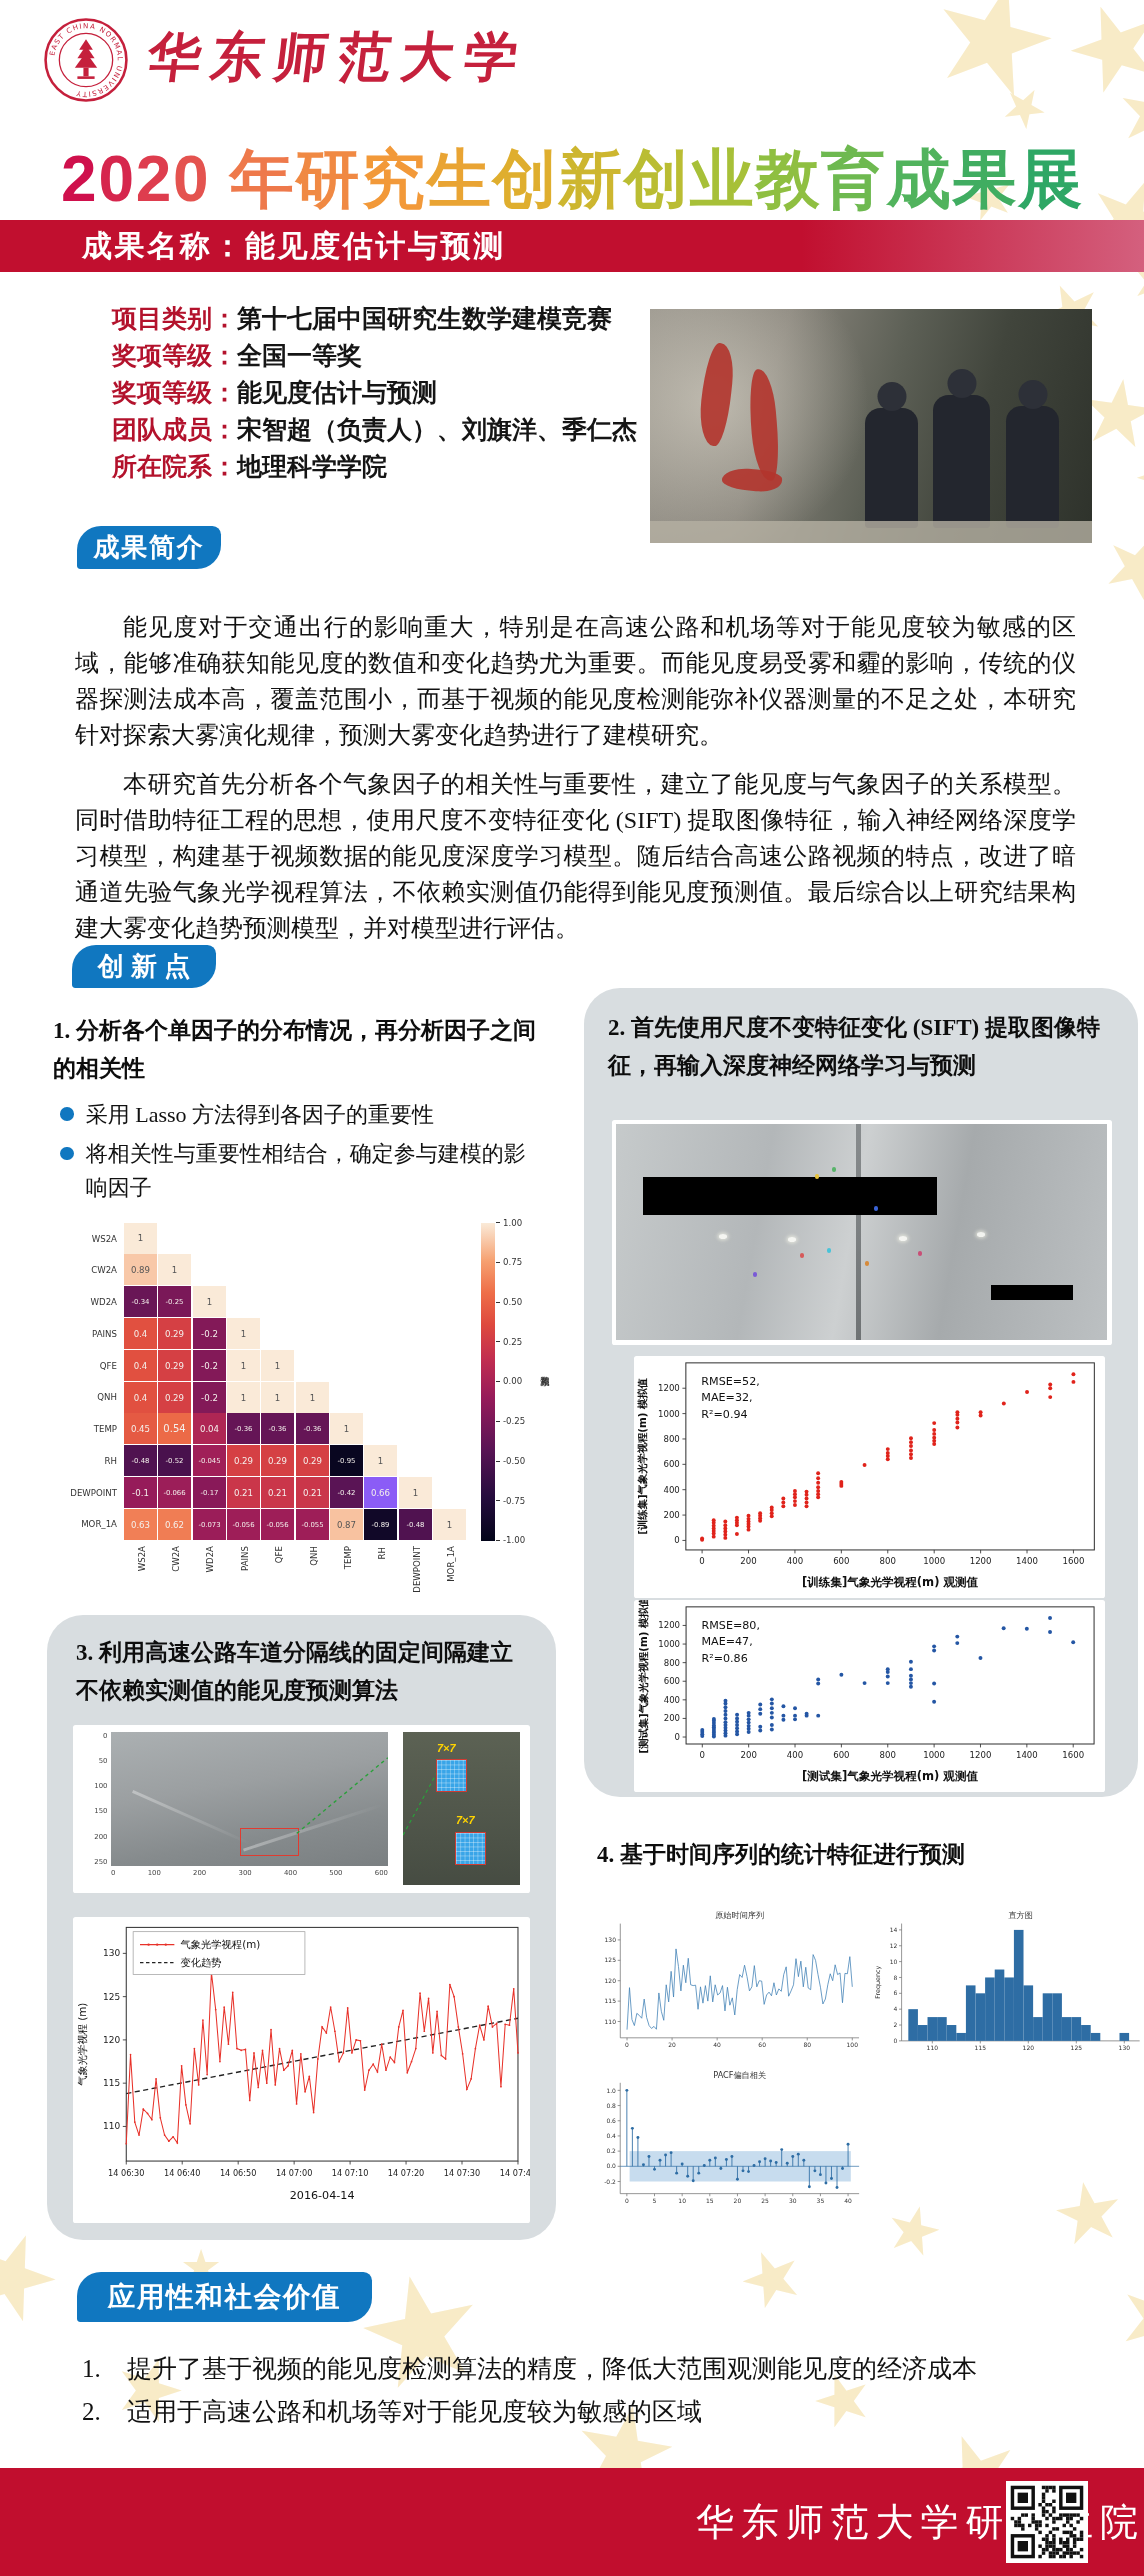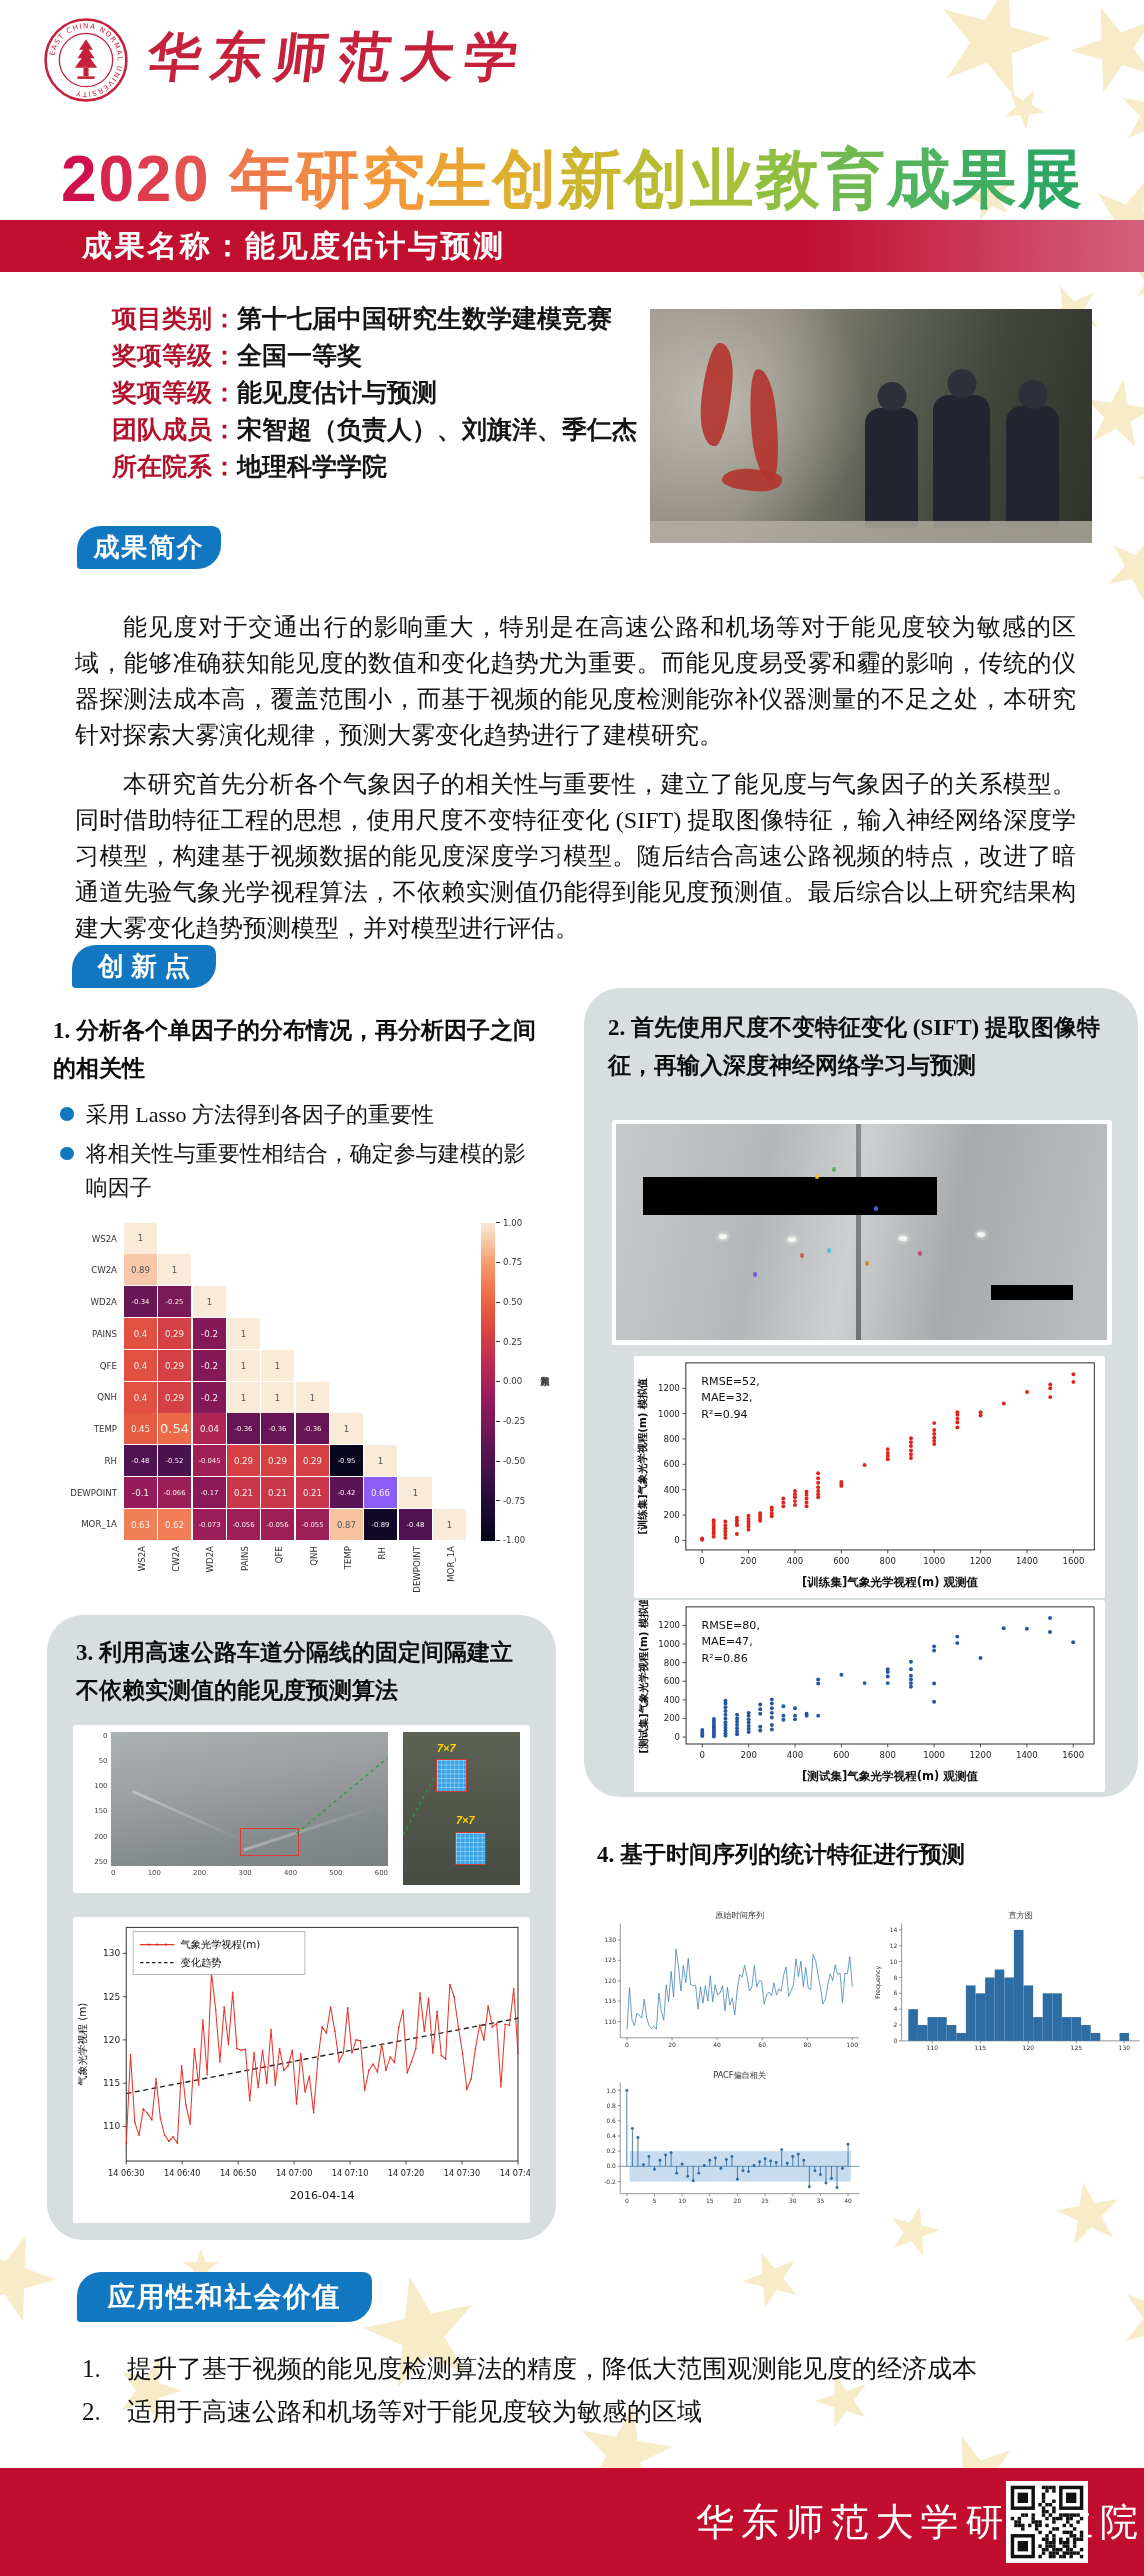--- a/index.html
+++ b/index.html
@@ -242,21 +242,21 @@
       <div class="hm-cell" style="left:74px;top:161px;width:33px;height:31px;background:rgb(225,80,64);color:#f4f0ec;font-size:8.6px">0.4</div>
       <div class="hm-cell" style="left:108px;top:161px;width:33px;height:31px;background:rgb(213,64,68);color:#f4f0ec;font-size:8.6px">0.29</div>
       <div class="hm-cell" style="left:143px;top:161px;width:33px;height:31px;background:rgb(131,25,88);color:#f4f0ec;font-size:8.6px">-0.2</div>
       <div class="hm-cell" style="left:177px;top:161px;width:33px;height:31px;background:rgb(250,234,216);color:#555;font-size:8.6px">1</div>
       <div class="hm-cell" style="left:211px;top:161px;width:33px;height:31px;background:rgb(250,234,216);color:#555;font-size:8.6px">1</div>
       <div class="hm-cell" style="left:246px;top:161px;width:33px;height:31px;background:rgb(250,234,216);color:#555;font-size:8.6px">1</div>
       <div style="position:absolute;left:259px;top:325px;width:12px;height:64px">
         <span style="writing-mode:vertical-rl;transform:rotate(180deg);font-size:8.6px;color:#333">QNH</span></div>
       <div class="hm-lab" style="left:0;top:203px;width:67px">TEMP</div>
       <div class="hm-cell" style="left:74px;top:192px;width:33px;height:31px;background:rgb(229,90,67);color:#f4f0ec;font-size:8.6px">0.45</div>
-      <div class="hm-cell" style="left:108px;top:192px;width:33px;height:31px;background:rgb(236,106,71);color:#f4f0ec;font-size:13px">0.54</div>
+      <div class="hm-cell" style="left:108px;top:192px;width:33px;height:31px;background:rgb(236,106,71);color:#f4f0ec;font-size:10px">0.54</div>
       <div class="hm-cell" style="left:143px;top:192px;width:33px;height:31px;background:rgb(175,38,84);color:#f4f0ec;font-size:8.6px">0.04</div>
       <div class="hm-cell" style="left:177px;top:192px;width:33px;height:31px;background:rgb(101,21,86);color:#f4f0ec;font-size:6.9px">-0.36</div>
       <div class="hm-cell" style="left:211px;top:192px;width:33px;height:31px;background:rgb(101,21,86);color:#f4f0ec;font-size:6.9px">-0.36</div>
       <div class="hm-cell" style="left:246px;top:192px;width:33px;height:31px;background:rgb(101,21,86);color:#f4f0ec;font-size:6.9px">-0.36</div>
       <div class="hm-cell" style="left:280px;top:192px;width:33px;height:31px;background:rgb(250,234,216);color:#555;font-size:8.6px">1</div>
       <div style="position:absolute;left:293px;top:325px;width:12px;height:64px">
         <span style="writing-mode:vertical-rl;transform:rotate(180deg);font-size:8.6px;color:#333">TEMP</span></div>
       <div class="hm-lab" style="left:0;top:235px;width:67px">RH</div>
       <div class="hm-cell" style="left:74px;top:224px;width:33px;height:31px;background:rgb(80,18,80);color:#f4f0ec;font-size:6.9px">-0.48</div>
       <div class="hm-cell" style="left:108px;top:224px;width:33px;height:31px;background:rgb(73,17,77);color:#f4f0ec;font-size:6.9px">-0.52</div>

